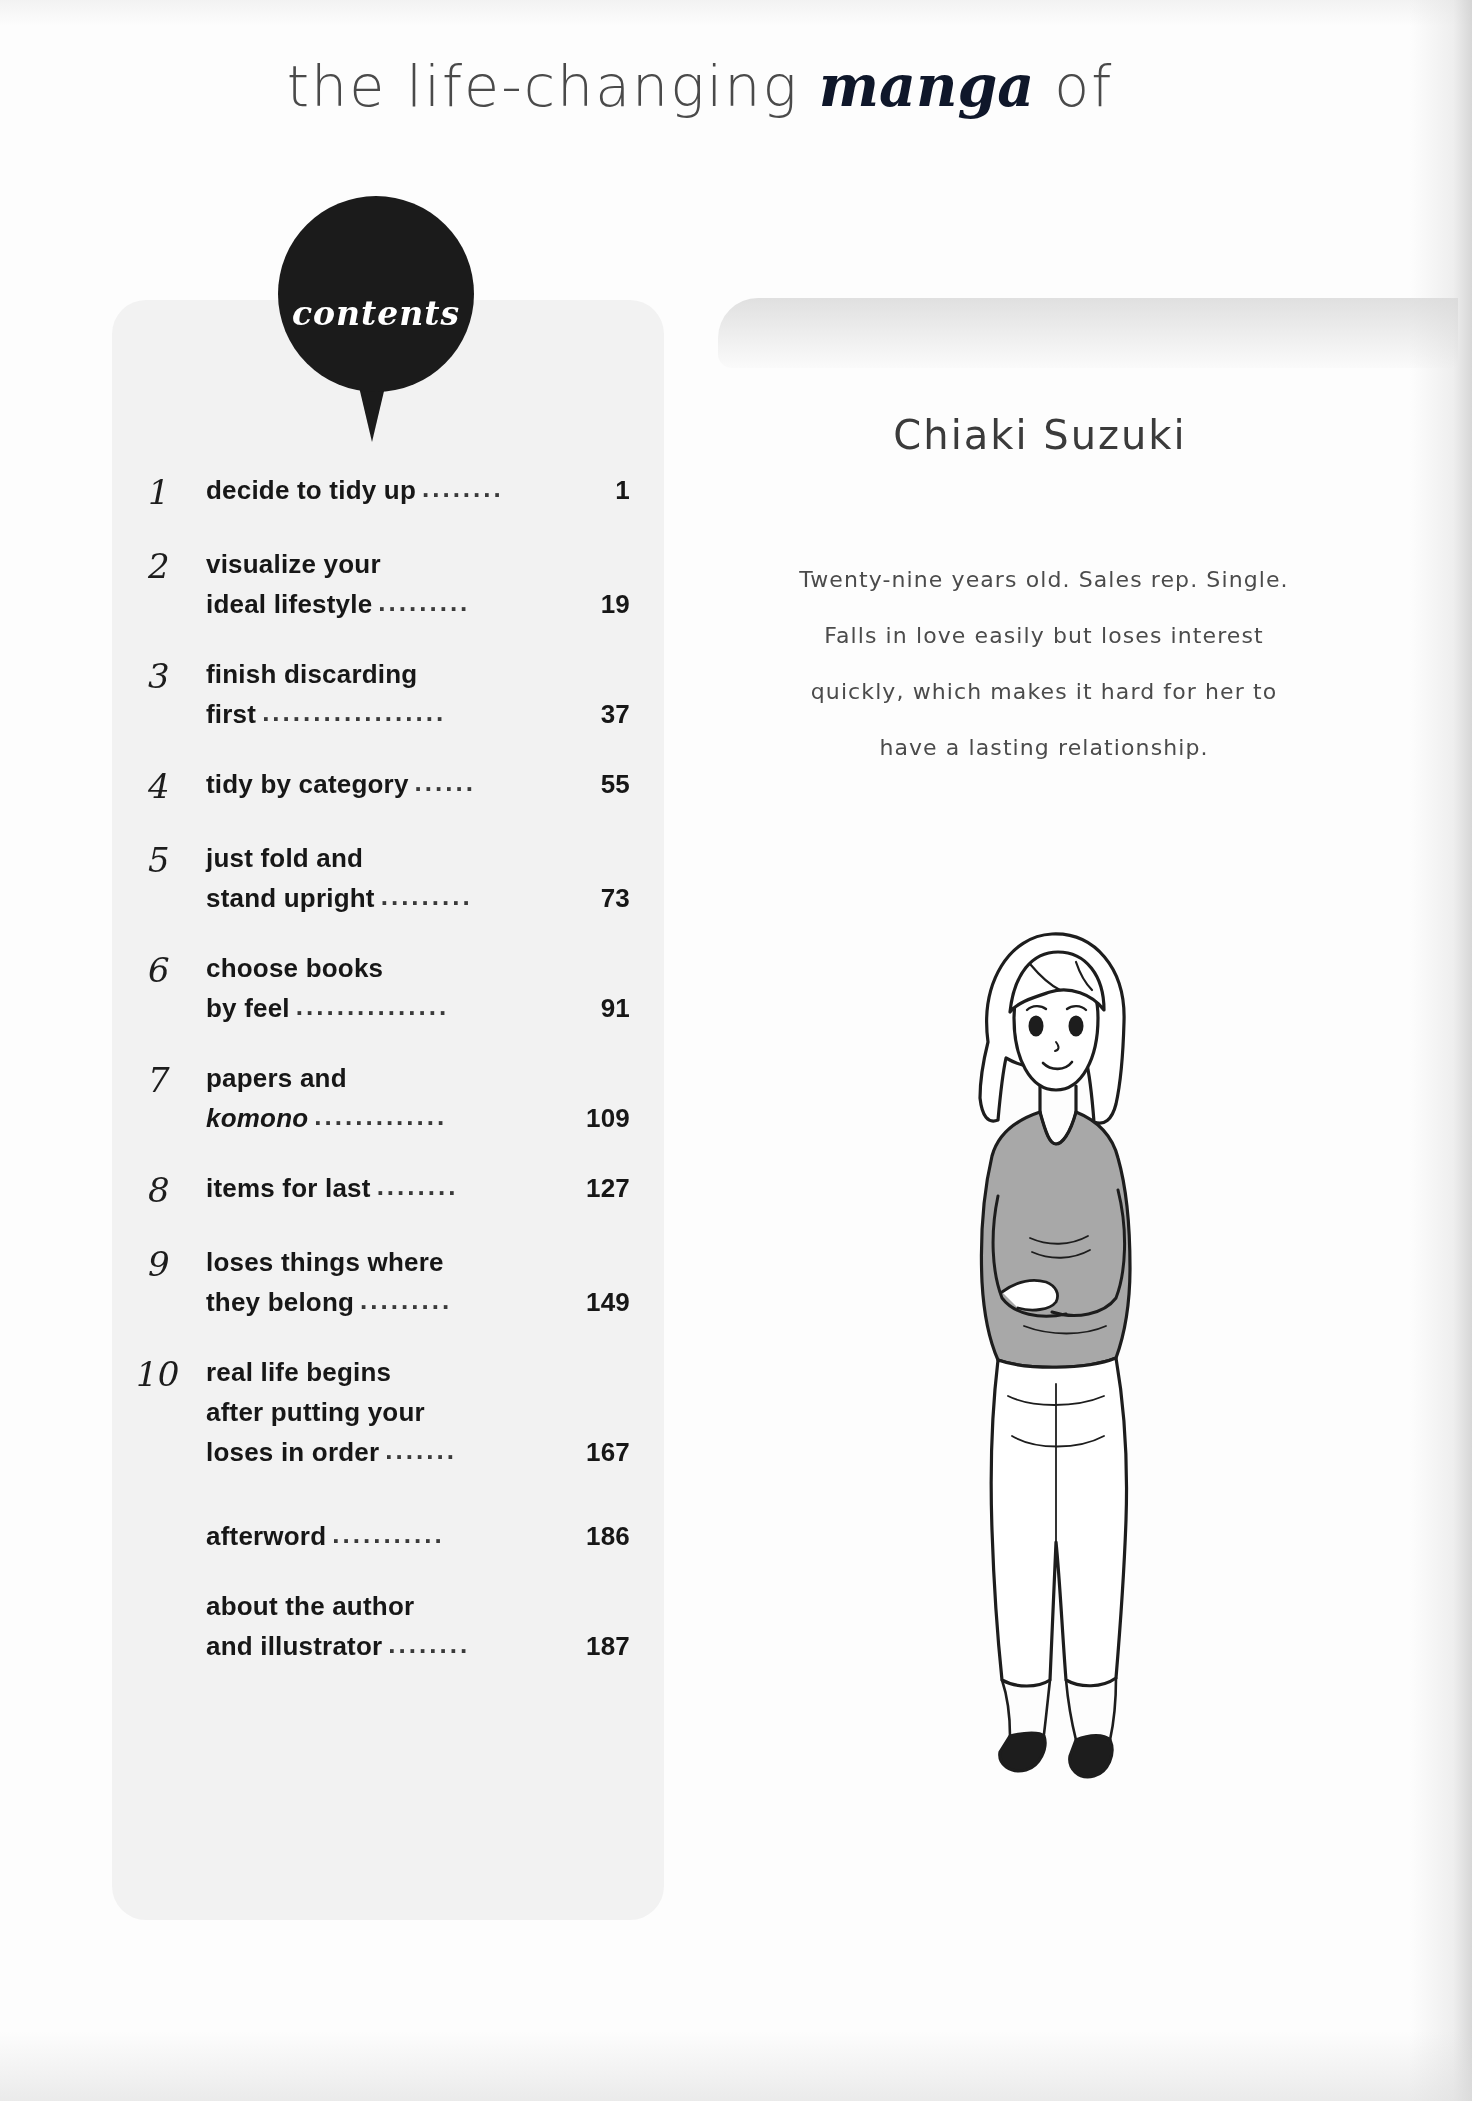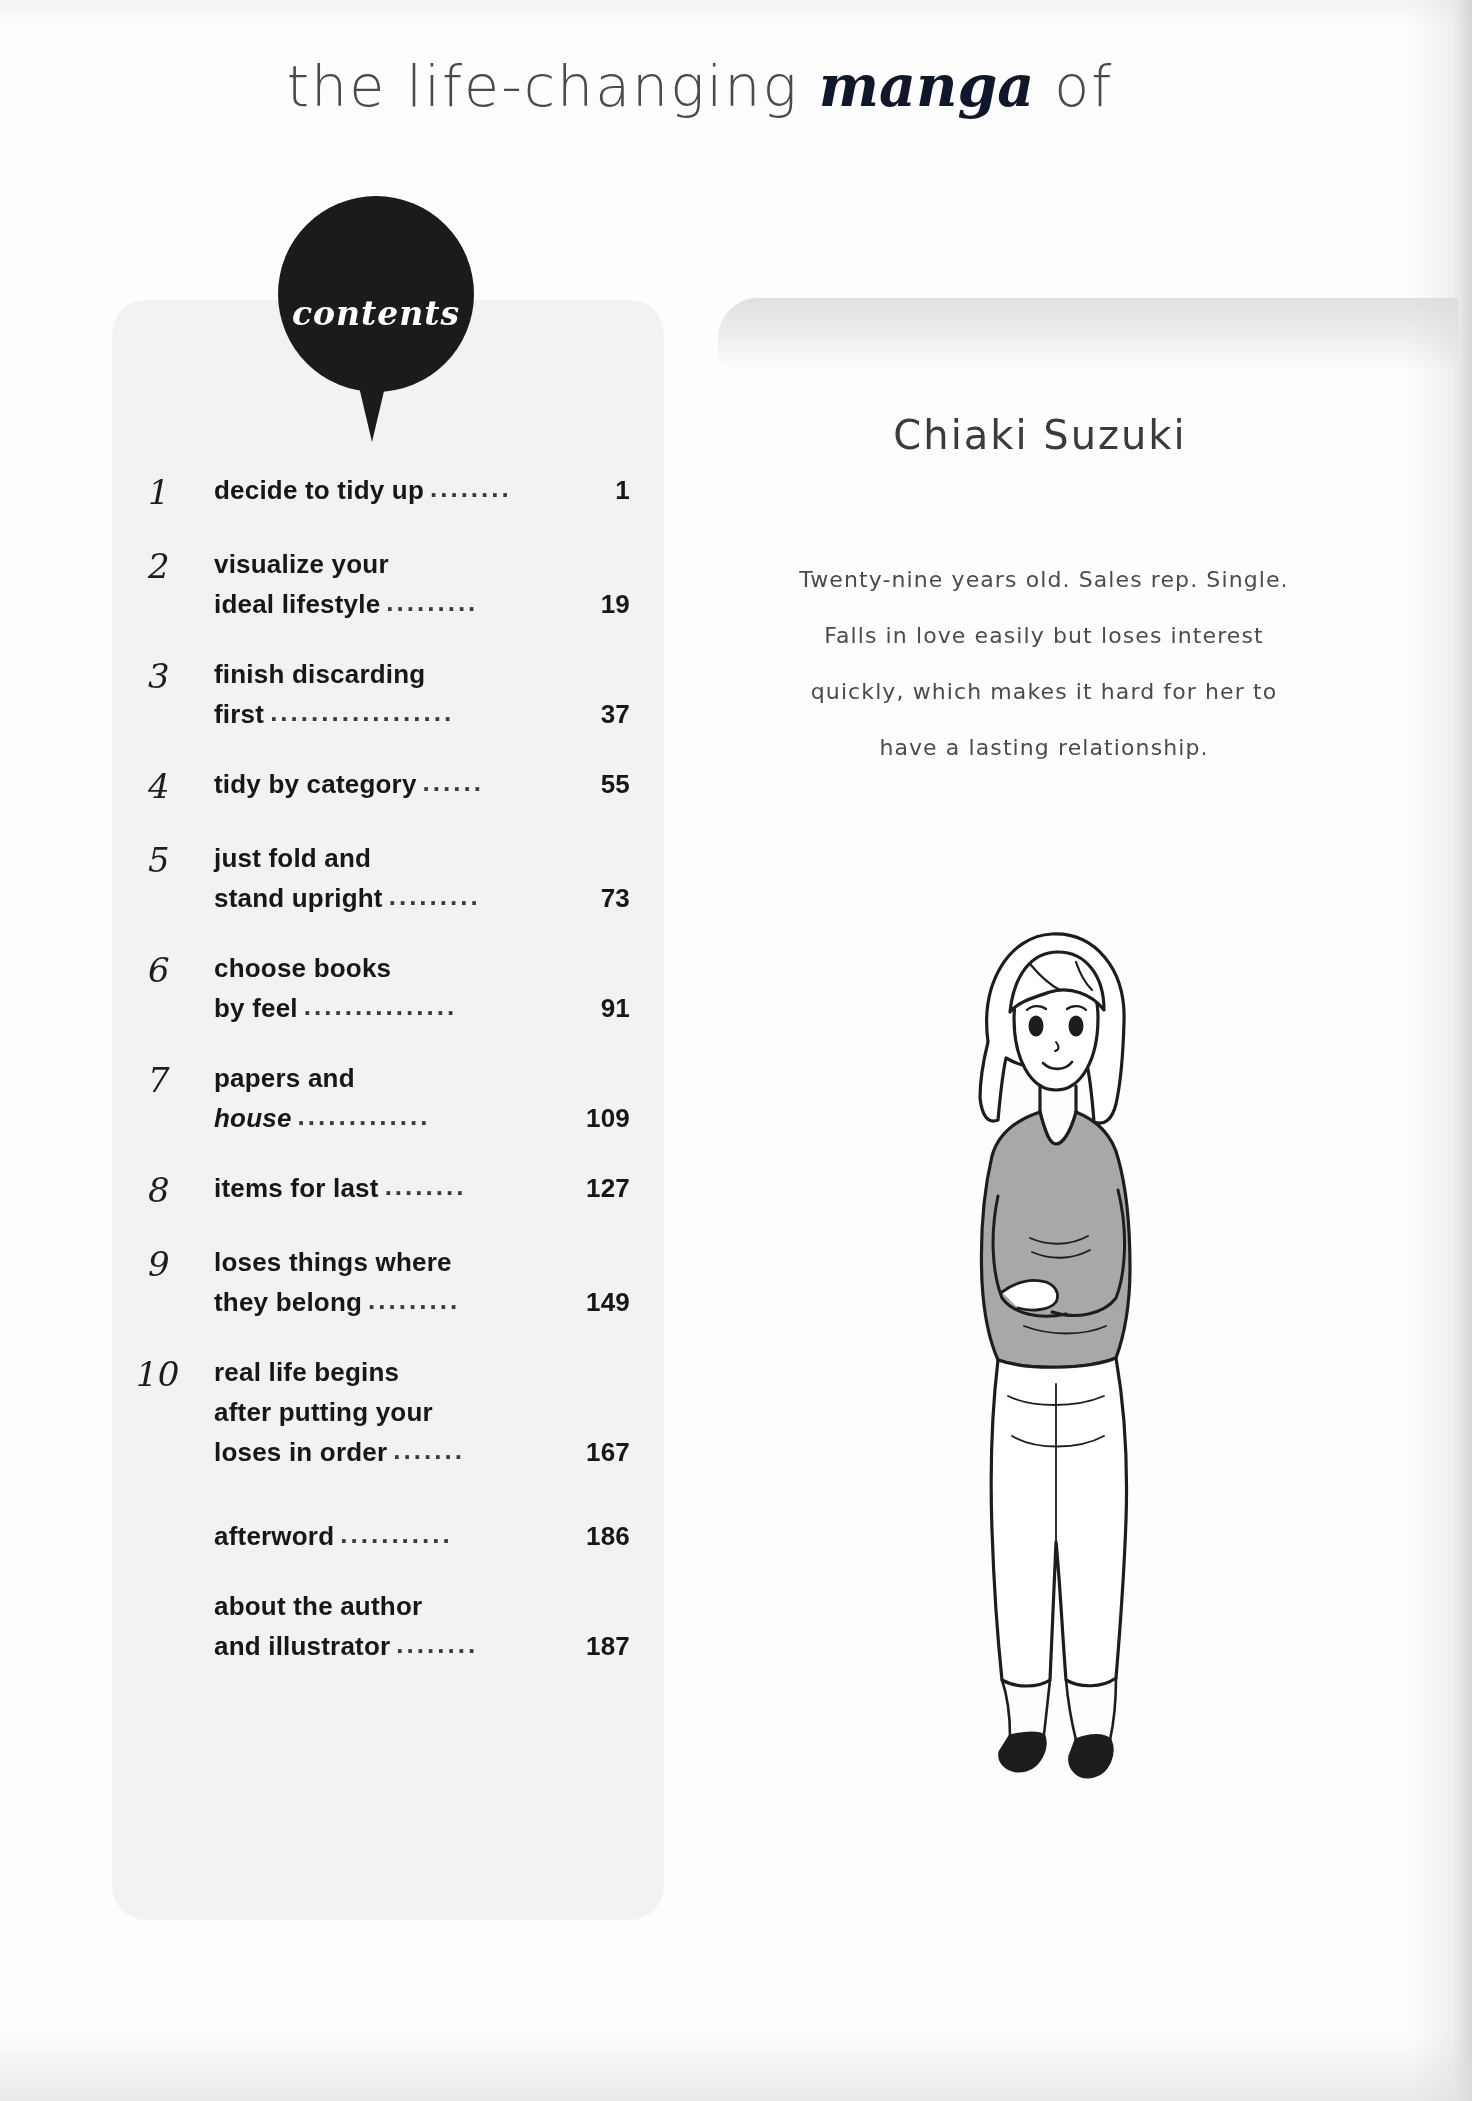--- a/index.html
+++ b/index.html
@@ -153,21 +153,20 @@
   .toc-num.wide {
     padding-left: 2px;
   }
   .toc-body {
     flex: 1 1 auto;
     font-size: 26px;
     font-weight: 700;
     color: #171717;
     line-height: 40px;
     letter-spacing: 0.2px;
-    margin-left: 8px;
   }
   .toc-line {
     display: flex;
     align-items: baseline;
     white-space: nowrap;
   }
   .toc-text-italic {
     font-style: italic;
   }
   .dots {
@@ -339,21 +338,21 @@
           </div>
         </div>
       </div>
       <div class="toc-row">
         <div class="toc-num">7</div>
         <div class="toc-body">
           <div class="toc-line">
             <span>papers and</span>
           </div>
           <div class="toc-line">
-            <span class="toc-text-italic">house</span>
+            <span class="toc-text-italic">komono</span>
             <span class="dots">.............</span>
             <span class="pagenum">109</span>
           </div>
         </div>
       </div>
       <div class="toc-row">
         <div class="toc-num">8</div>
         <div class="toc-body">
           <div class="toc-line">
             <span>items for last</span>

